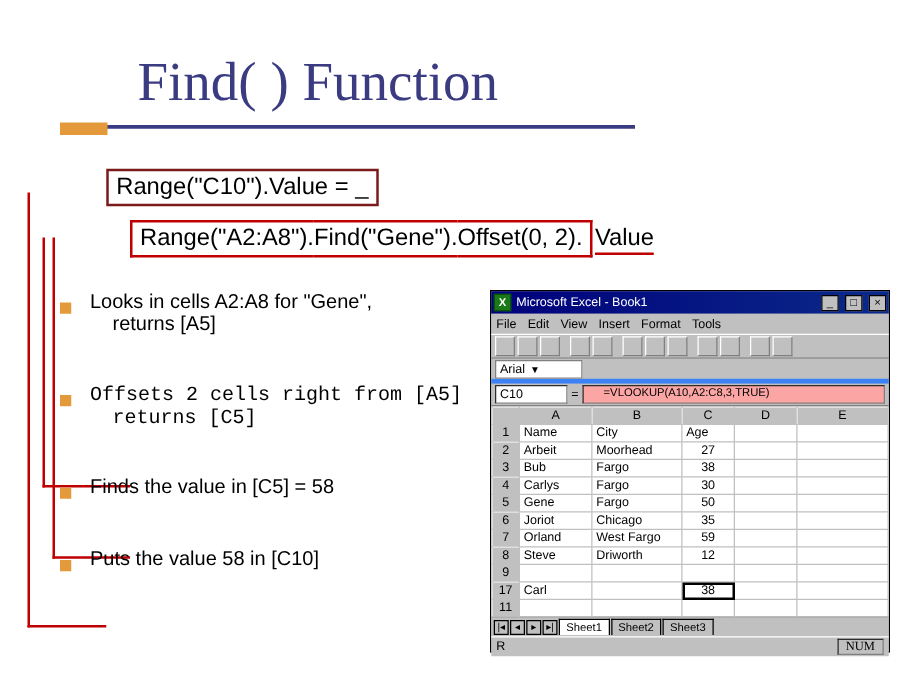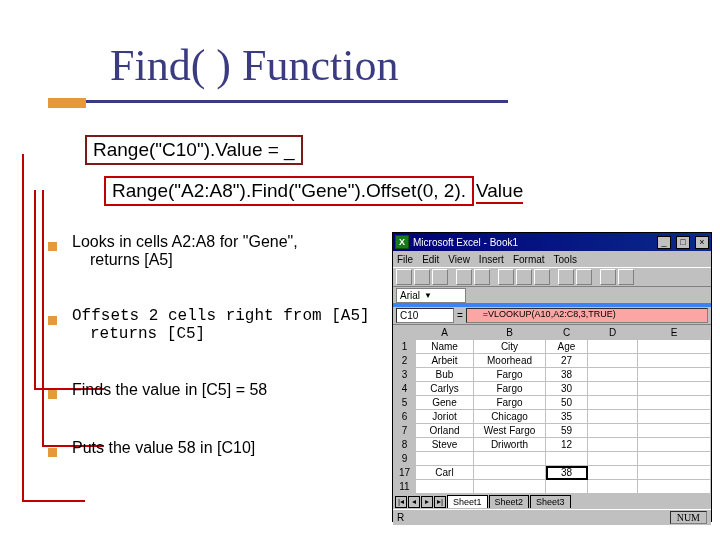--- a/index.html
+++ b/index.html
@@ -147,21 +147,21 @@
     gap:3px;
   }
   .name-box { width:58px; height:15px; background:#fff; border:1px inset #808080; padding:0 3px; font-size:10px; display:flex; align-items:center;}
   .fx-area { flex:1; height:15px; background:#fca5a5; border:1px inset #808080; padding:0 16px; font-size:9px; overflow:hidden; display:flex; align-items:flex-start; white-space:nowrap;}
   .grid-wrap { position:relative; background:#fff; height:168px; }
   table.sheet { border-collapse: collapse; width: 100%; font-size:10px; table-layout:fixed;}
   table.sheet th, table.sheet td { border: 1px solid #c0c0c0; height:14px; padding:0 3px; overflow:hidden; white-space:nowrap;}
   table.sheet th { background:#c0c0c0; font-weight:normal; }
   table.sheet th.corner { width:22px; }
   table.sheet th.rowh { width:22px; background:#c0c0c0; text-align:center;}
-  table.sheet td { background:#fff; text-align:center; }
+  table.sheet td { background:#fff; text-align:left; }
   table.sheet td.num { text-align:center; }
   .selected-cell { outline: 2px solid #000; outline-offset:-2px; }
   .tabs-row { height:16px; background:#c0c0c0; border-top:1px solid #808080; display:flex; align-items:center; font-size:9px; padding:0 2px; gap:1px;}
   .sheet-tab { background:#fff; border:1px solid #000; border-bottom:none; padding:0 5px; height:13px; display:flex; align-items:center;}
   .sheet-tab.inactive { background:#c0c0c0; }
   .nav-btn { width:12px; height:12px; border:1px solid #000; background:#c0c0c0; display:flex; align-items:center; justify-content:center; font-size:8px;}
   .status-bar { height:16px; background:#c0c0c0; border-top:1px solid #fff; display:flex; align-items:center; padding:0 4px; font-size:10px; justify-content:space-between;}
   .status-cell { border:1px inset #808080; padding:0 6px; height:13px; display:flex; align-items:center;font-family:Liberation Serif, serif;}
 </style>
 </head>

